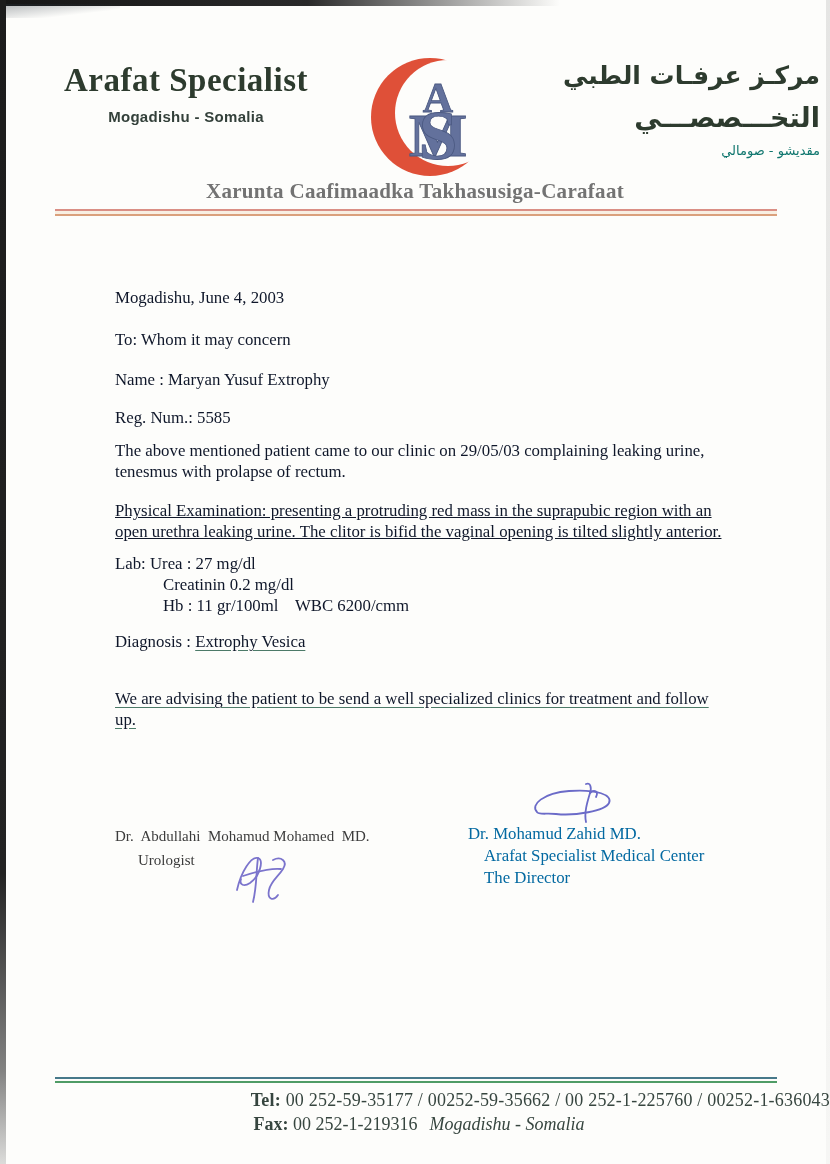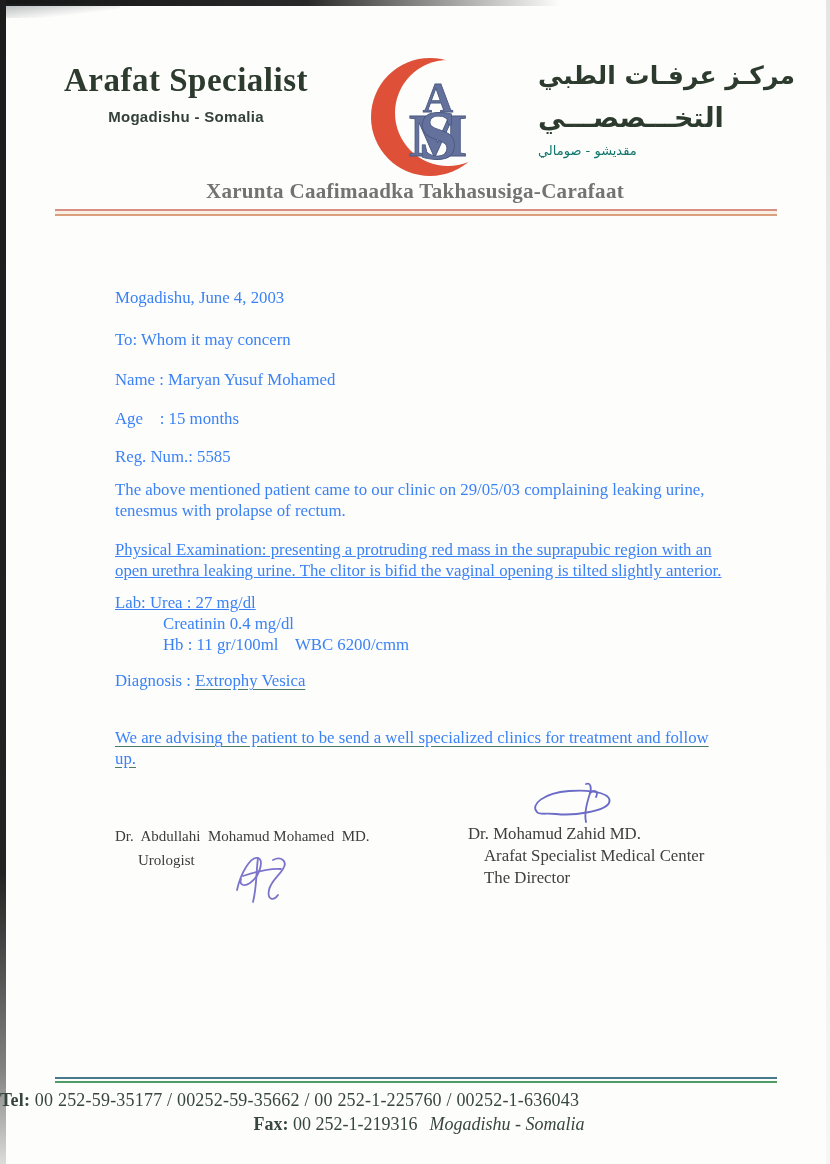--- a/index.html
+++ b/index.html
@@ -36,73 +36,73 @@
   .hdr-en .t1,.hdr-en .t2{
     font-size:33px;font-weight:bold;line-height:44px;letter-spacing:.5px;
   }
   .hdr-en .sub{
     font-family:"Liberation Sans", sans-serif;
     font-size:15px;font-weight:bold;color:#33403a;margin-top:6px;letter-spacing:.3px;
   }
   .logo{position:absolute;left:366px;top:56px;width:150px;height:124px;}
   .hdr-ar{
     position:absolute;left:538px;top:56px;width:282px;
-    direction:rtl;text-align:left;color:#2d3b2e;
+    direction:rtl;text-align:right;color:#2d3b2e;
     font-family:"DejaVu Sans", sans-serif;
   }
   .hdr-ar .a1{font-size:25px;font-weight:bold;line-height:40px;}
   .hdr-ar .a2{font-size:27px;font-weight:bold;line-height:44px;}
   .hdr-ar .a3{font-size:13px;line-height:22px;color:#0f766e;}
   .tagline{
     position:absolute;left:0;top:179px;width:830px;text-align:center;
     font-size:21px;font-weight:bold;color:#737373;letter-spacing:.3px;
   }
   .rule-red{
     position:absolute;left:55px;top:209px;width:722px;height:3px;
     border-top:2px solid #da8f85;border-bottom:2px solid #daa07c;
     background:#f8efe2;
   }
   
   .body{
     position:absolute;left:115px;top:280px;width:618px;
-    font-size:16.8px;line-height:21px;color:#3b82f6;
+    font-size:16.8px;line-height:21px;color:#0f172a;
   }
   .body p{margin:0;}
   .pre{white-space:pre-wrap;}
   .mt-date{padding-top:7px;}
   .mt-to{margin-top:21px !important;}
   .mt-name{margin-top:19px !important;}
   .mt-age{margin-top:18px !important;}
   .mt-reg{margin-top:17px !important;}
   .mt-p1{margin-top:12px !important;}
   .mt-p2{margin-top:18px !important;text-decoration:underline;}
-  .mt-lab{margin-top:11px !important;text-decoration:underline;}
+  .mt-lab{margin-top:11px !important;}
   .mt-diag{margin-top:15px !important;}
   .mt-adv{margin-top:36px !important;}
   .lab-ind{margin-left:48px !important;}
   .u-green{
     text-decoration:underline;
     text-decoration-color:#4c7a68;
     text-underline-offset:3px;
   }
   
   .sig-dir-ink{position:absolute;left:523px;top:780px;width:98px;height:46px;}
   .sig-uro-ink{position:absolute;left:231px;top:848px;width:66px;height:60px;}
   .sig-left{position:absolute;left:115px;top:826px;font-size:15px;line-height:21px;color:#3c3c3c;}
   .sig-left .role{margin-left:23px;margin-top:3px;}
-  .sig-right{position:absolute;left:468px;top:823px;font-size:16.8px;line-height:22px;color:#404040;}
+  .sig-right{position:absolute;left:468px;top:823px;font-size:16.8px;line-height:22px;color:#0369a1;}
   .sig-right .ind{margin-left:16px;}
   
   .rule-teal{
     position:absolute;left:55px;top:1077px;width:722px;height:2px;
     border-top:2px solid #47798a;border-bottom:2px solid #4f9c66;
     background:#fdfdfb;
   }
   .ft-tel{
-    position:absolute;left:0;top:1090px;width:830px;text-align:left;
+    position:absolute;left:0;top:1090px;width:830px;text-align:right;
     font-size:18px;color:#36453f;letter-spacing:.2px;
   }
   .ft-fax{
     position:absolute;left:4px;top:1114px;width:830px;text-align:center;
     font-size:18px;color:#36453f;
   }
   .bold{font-weight:bold;}
   .ital{font-style:italic;}
   .ft-loc{margin-left:12px;}
 </style>
@@ -138,27 +138,26 @@
     <div class="a2">التخـــصصـــي</div>
     <div class="a3">مقديشو - صومالي</div>
   </div>
 
   <div class="tagline">Xarunta Caafimaadka Takhasusiga-Carafaat</div>
   <div class="rule-red"></div>
 
   <div class="body">
     <p class="mt-date">Mogadishu, June 4, 2003</p>
     <p class="mt-to">To: Whom it may concern</p>
-    <p class="mt-name">Name : Maryan Yusuf Mohamed</p>
-    <p class="mt-age pre">Age    : 15 months</p>
+    <p class="mt-name">Name : Maryan Yusuf Extrophy</p>
     <p class="mt-reg">Reg. Num.: 5585</p>
     <p class="mt-p1">The above mentioned patient came to our clinic on 29/05/03 complaining leaking urine, tenesmus with prolapse of rectum.</p>
     <p class="mt-p2">Physical Examination: presenting a protruding red mass in the suprapubic region with an open urethra leaking urine. The clitor is bifid the vaginal opening is tilted slightly anterior.</p>
     <p class="mt-lab">Lab: Urea : 27 mg/dl</p>
-    <p class="lab-ind">Creatinin 0.4 mg/dl</p>
+    <p class="lab-ind">Creatinin 0.2 mg/dl</p>
     <p class="lab-ind pre">Hb : 11 gr/100ml    WBC 6200/cmm</p>
     <p class="mt-diag"><span>Diagnosis :</span> <span class="u-green">Extrophy Vesica</span></p>
     <p class="mt-adv u-green">We are advising the patient to be send a well specialized clinics for treatment and follow up.</p>
   </div>
 
   <div class="sig-dir-ink">
     <svg width="98" height="46" viewBox="0 0 98 46">
       <g fill="none" stroke="#6b6bc8" stroke-width="1.8" stroke-linecap="round">
         <path d="M14,32 C7,25 20,13 46,11 C74,9 90,15 86,23 C82,31 52,36 33,34 C23,33 15,35 14,32"></path>
         <path d="M63,4 C67,2 69,7 67,13 C64,23 61,33 63,42"></path>

